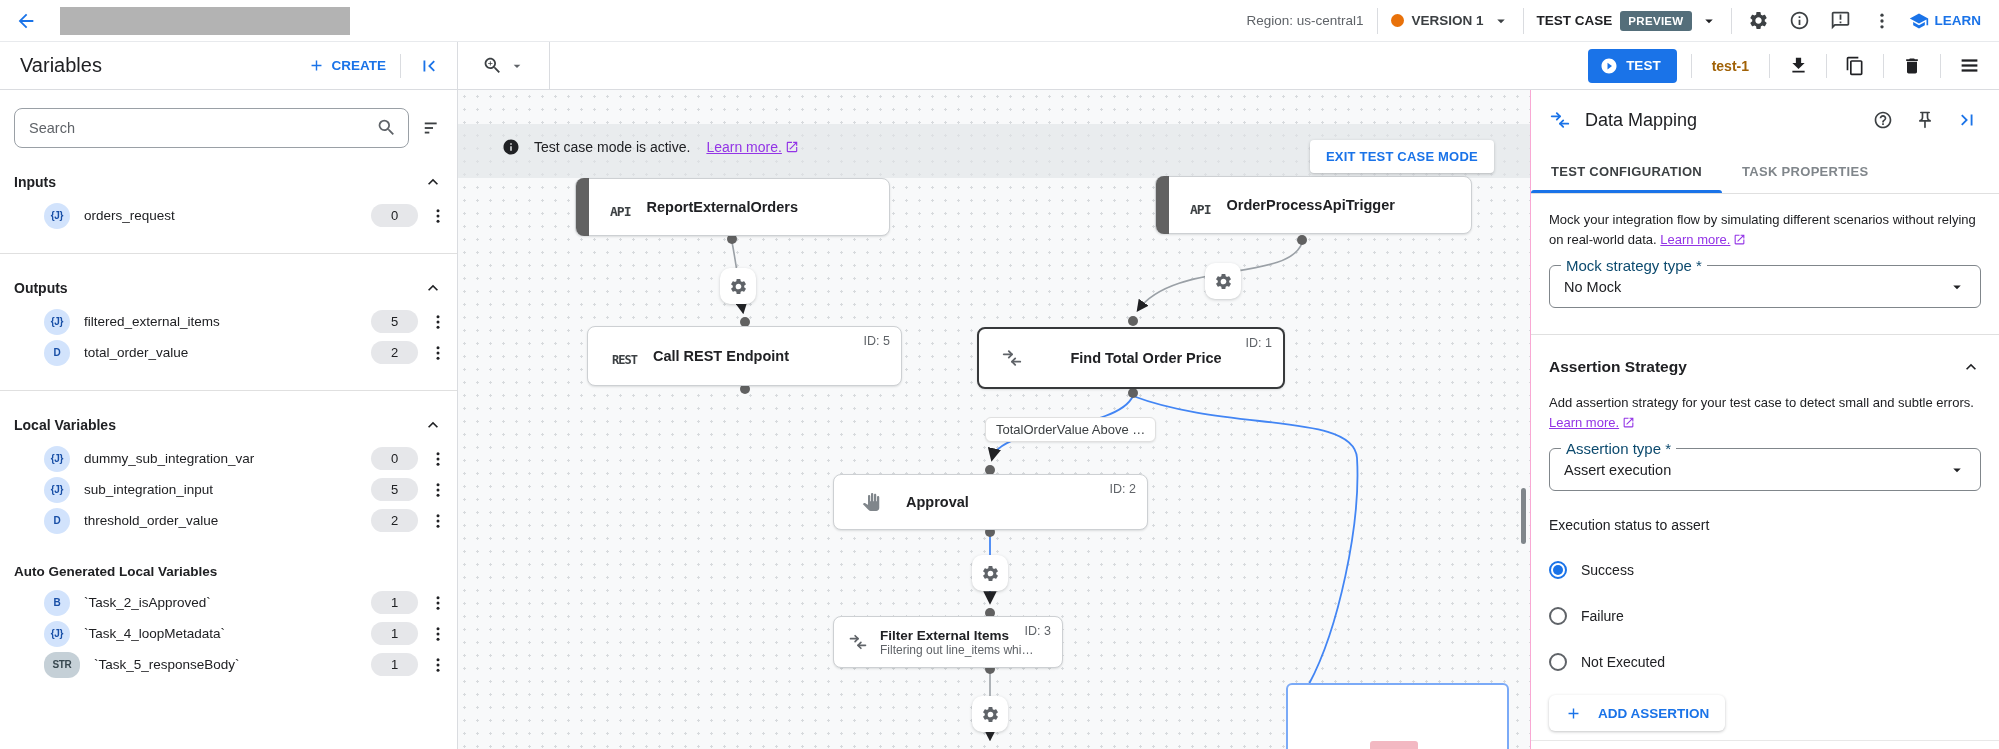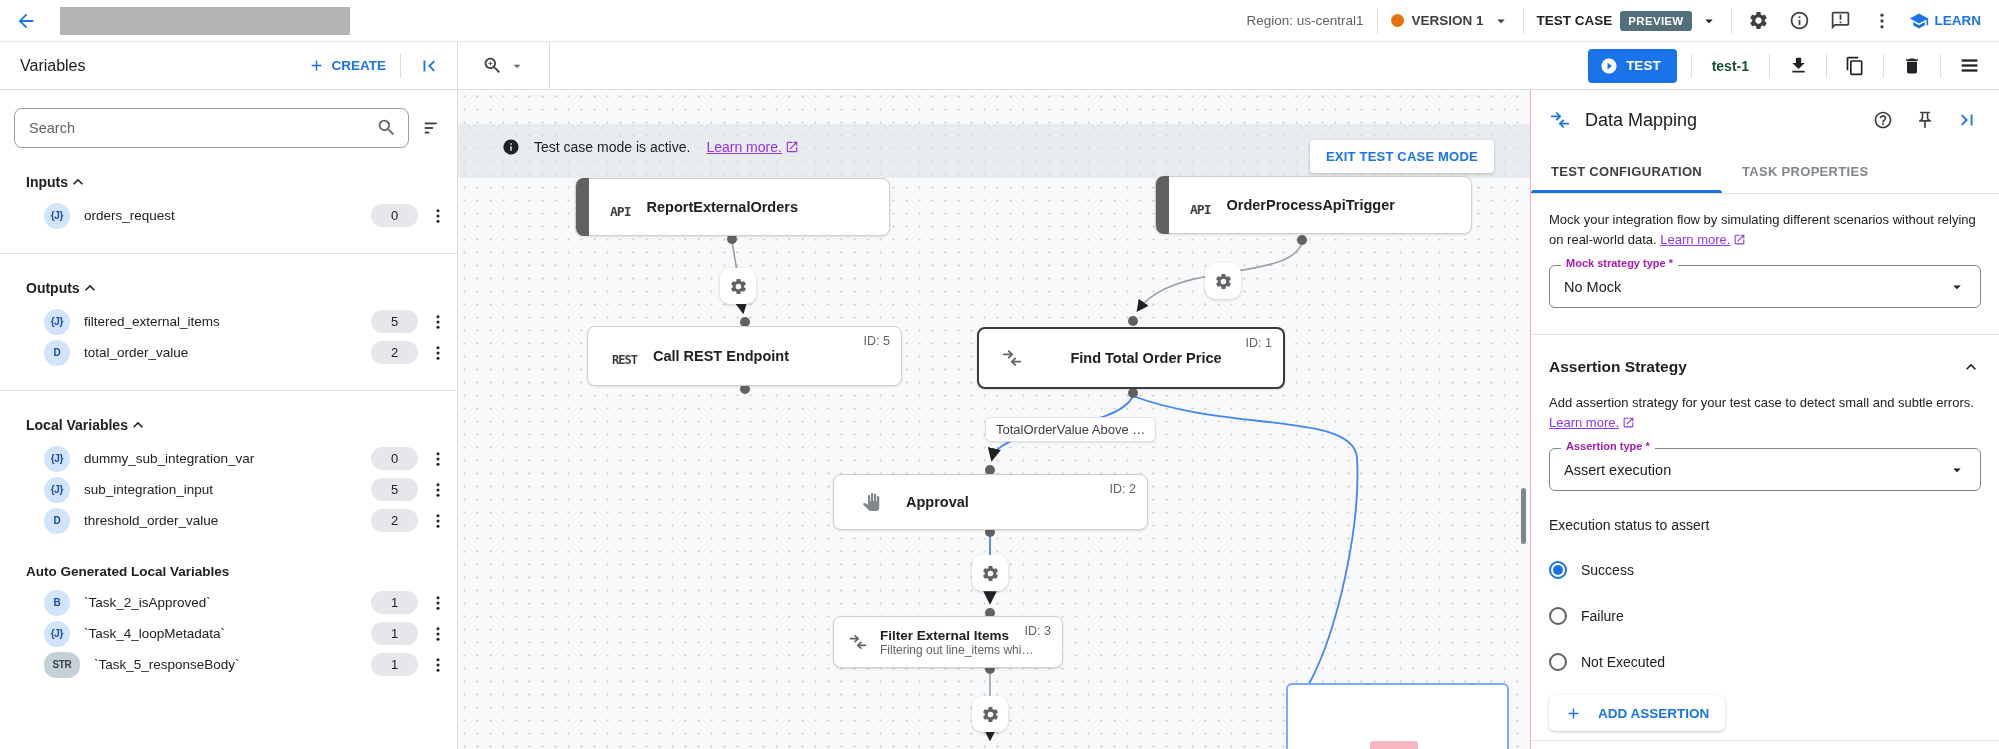--- a/index.html
+++ b/index.html
@@ -19,39 +19,39 @@
   .version { display:flex; align-items:center; gap:8px; font-weight:700; color:#3c4043; }
   .dot-orange { width:13px; height:13px; border-radius:50%; background:#e8710a; }
   .testcase { display:flex; align-items:center; gap:8px; font-weight:700; color:#202124; }
   .preview-badge { background:#546e7a; color:#fff; font-size:11.5px; font-weight:700; padding:4px 8px; border-radius:3px; letter-spacing:.3px; }
   .icon-btn { width:28px; height:28px; display:flex; align-items:center; justify-content:center; cursor:pointer; }
   .learn { display:flex; align-items:center; gap:6px; color:#1a73e8; font-weight:700; }
 
   
   .toolbar { height:48px; display:flex; align-items:center; border-bottom:1px solid #dadce0; }
   .tb2-left { width:458px; height:100%; display:flex; align-items:center; padding:0 14px 0 20px; border-right:1px solid #dadce0; }
-  .title-variables { font-size:16px; color:#202124;text-align:center; }
+  .title-variables { font-size:20px; color:#202124;text-align:center; }
   .create-btn { margin-left:auto; display:flex; align-items:center; gap:6px; color:#1a73e8; font-weight:700; font-size:13.5px; cursor:pointer; }
   .sep-sm { width:1px; height:24px; background:#dadce0; margin:0 14px; }
   .tb2-zoom { width:92px; height:100%; display:flex; align-items:center; justify-content:center; gap:6px; border-right:1px solid #dadce0; }
   .tb2-right { margin-left:auto; display:flex; align-items:center; padding-right:16px; }
   .test-btn { background:#1a73e8; color:#fff; height:34px; border-radius:4px; padding:0 16px 0 12px; display:flex; align-items:center; gap:8px; font-weight:700; font-size:13.5px; border:none; cursor:pointer; }
-  .test-name { font-size:14px; font-weight:700; color:#14532d; padding:0 6px; }
+  .test-name { font-size:14px; font-weight:700; color:#a16207; padding:0 6px; }
 
   
   .body { position:relative; display:flex; height:659px; }
 
   
   .sidebar { width:458px; flex:0 0 458px; border-right:1px solid #dadce0; padding:18px 10px 0 14px; overflow:hidden; }
   .search-line { display:flex; align-items:center; gap:10px; }
   .search-wrap { position:relative; flex:1; }
   .search-input { width:100%; height:40px; border:1px solid #9aa0a6; border-radius:8px; padding:0 24px 0 14px; font-size:14.5px; color:#202124; font-family:"Liberation Sans",sans-serif; outline:none; }
   .search-input::placeholder { color:#5f6368; }
   .search-mag { position:absolute; right:12px; top:9px; }
-  .sec-head { display:flex; align-items:center; margin:24px 4px 8px 12px; font-size:14px; font-weight:700; }
+  .sec-head { display:flex; align-items:center; justify-content:space-between; margin:24px 4px 8px 0; font-size:14px; font-weight:700; }
   .sec-head.auto { font-size:13.5px; margin-top:28px; }
   .vrow { display:flex; align-items:center; height:31px; padding-left:30px; }
   .chip { width:26px; height:26px; border-radius:50%; background:#d2e3fc; color:#174ea6; font-size:10px; font-weight:700; display:flex; align-items:center; justify-content:center; letter-spacing:-.3px; }
   .chip.str { width:36px; border-radius:12px; background:#c5d0d7; color:#37474f; font-size:10px; }
   .vname { margin-left:14px; font-size:13.5px; color:#202124; white-space:nowrap; }
   .count { margin-left:auto; background:#e6e7ea; border-radius:12px; min-width:47px; height:23px; display:flex; align-items:center; justify-content:center; font-size:13px; color:#202124; }
   .dots { margin-left:11px; cursor:pointer; }
   .sdiv { border:none; border-top:1px solid #e0e0e0; margin:22px -10px 0 -14px; }
 
   
@@ -79,21 +79,21 @@
   .panel { width:469px; flex:0 0 469px; border-left:1px solid #f9a8d4; position:relative; padding:0 18px; background:#fff; }
   .p-head { height:60px; display:flex; align-items:center; gap:14px; }
   .p-title { font-size:18px; color:#202124; flex:0 0 auto; margin-right:auto; }
   .p-tabs { display:flex; margin:0 -18px; border-bottom:1px solid #e0e0e0; height:44px; }
   .ptab { display:flex; align-items:center; padding:0 20px; font-size:13px; font-weight:700; letter-spacing:.3px; color:#80868b; position:relative; cursor:pointer; }
   .ptab.active { color:#3c4043; }
   .ptab.active::after { content:""; position:absolute; left:0; right:0; bottom:0; height:3px; background:#1a73e8; border-radius:3px 3px 0 0; }
   .p-text { font-size:13px; line-height:1.5; color:#202124; margin-top:16px; }
   .p-link { color:#9334e6; text-decoration:underline; display:inline-flex; align-items:center; gap:3px; cursor:pointer; }
   .field { position:relative; border:1px solid #80868b; border-radius:6px; height:43px; margin-top:16px; display:flex; align-items:center; padding:0 14px; cursor:pointer; }
-  .field-label { position:absolute; top:-9px; left:11px; background:#fff; padding:0 5px; font-size:11px; font-weight:700; color:#a21caf; }
+  .field-label { position:absolute; top:-9px; left:11px; background:#fff; padding:0 5px; font-size:15px; font-weight:400; color:#0c4a6e; }
   .field-value { font-size:14.5px; color:#202124; }
   .field .caret { margin-left:auto; }
   .p-div { border:none; border-top:1px solid #e0e0e0; margin:26px -18px 0; }
   .p-sec-head { display:flex; align-items:center; justify-content:space-between; margin-top:22px; font-size:15.5px; font-weight:700; }
   .assert-row { display:flex; align-items:center; gap:16px; margin-top:22px; font-size:14.5px; font-weight:700; }
   .status-label { margin-top:26px; font-size:14px; font-weight:400; }
   .radio-row { display:flex; align-items:center; gap:14px; margin-top:28px; font-size:14px; cursor:pointer; }
   .radio { width:18px; height:18px; border-radius:50%; border:2px solid #5f6368; position:relative; }
   .radio.checked { border-color:#1a73e8; }
   .radio.checked::after { content:""; position:absolute; inset:2px; border-radius:50%; background:#1a73e8; }

